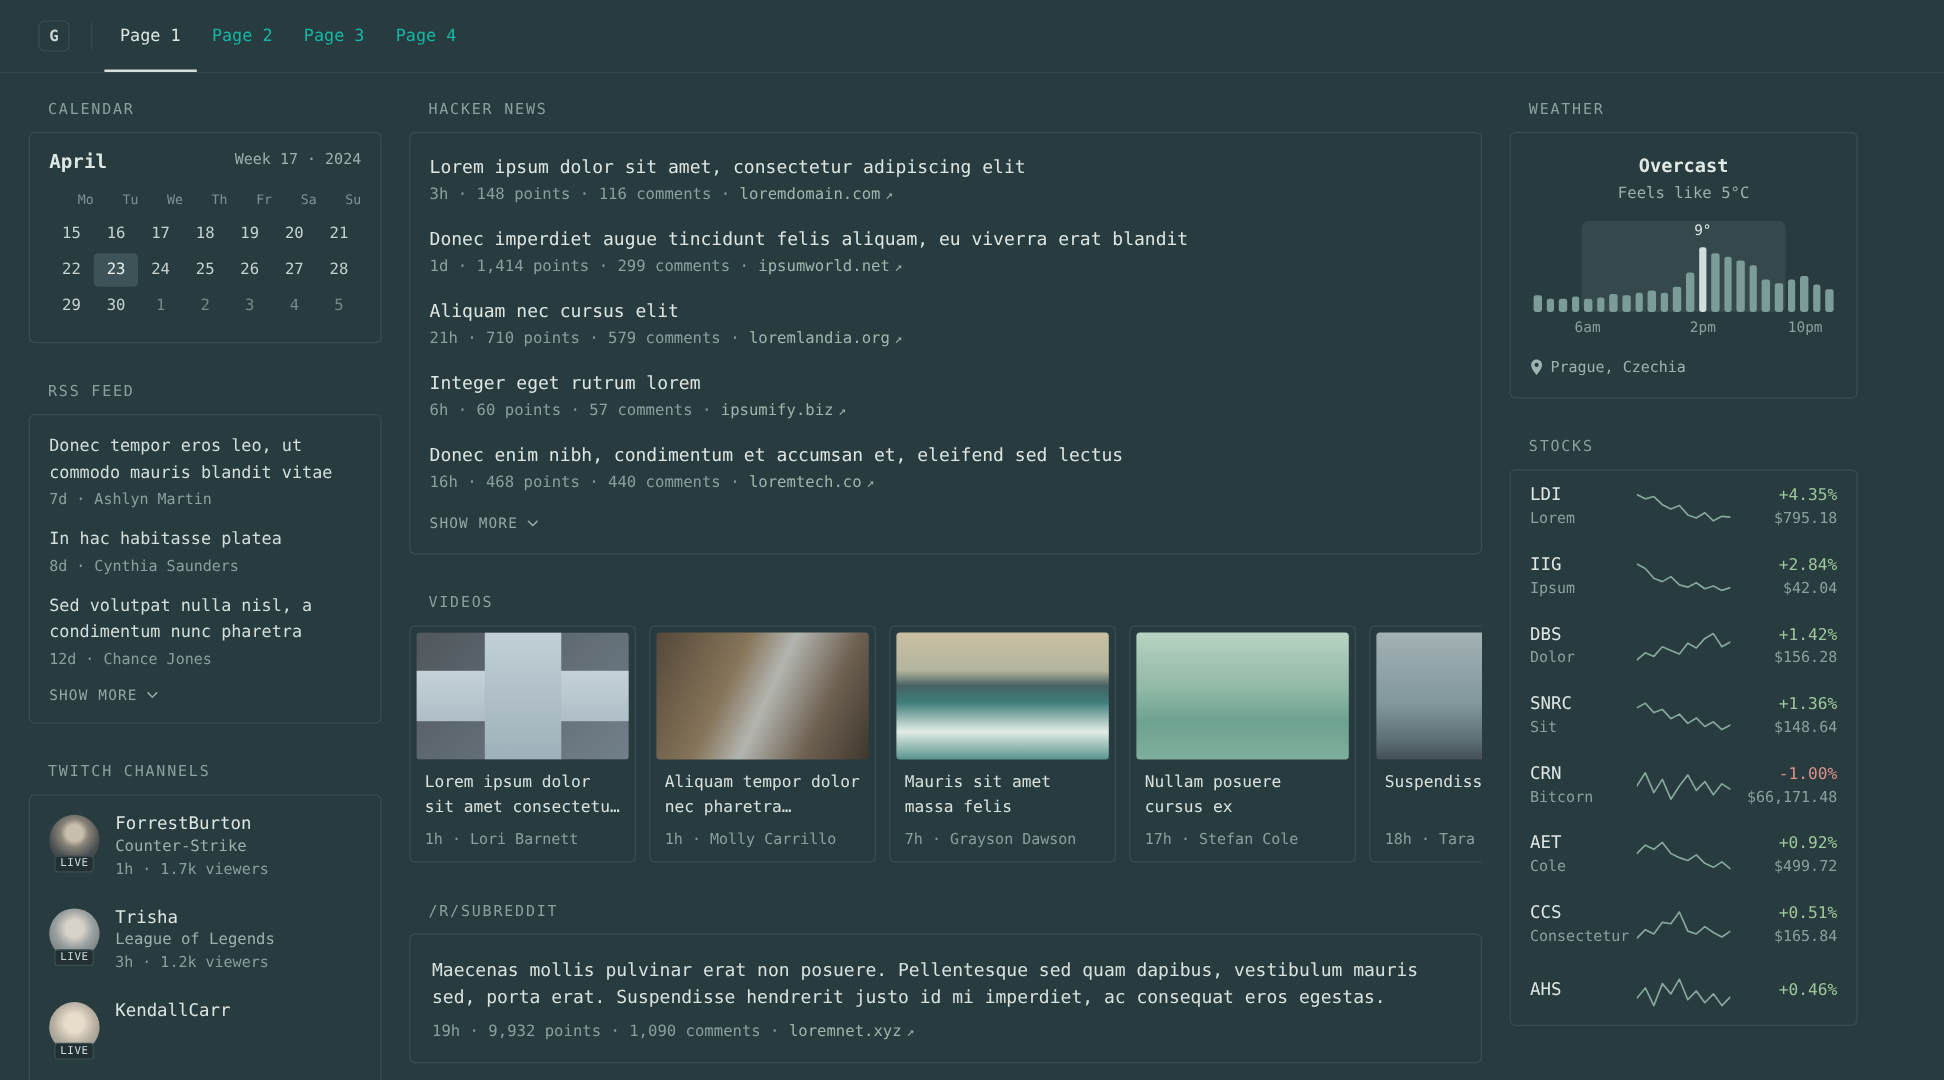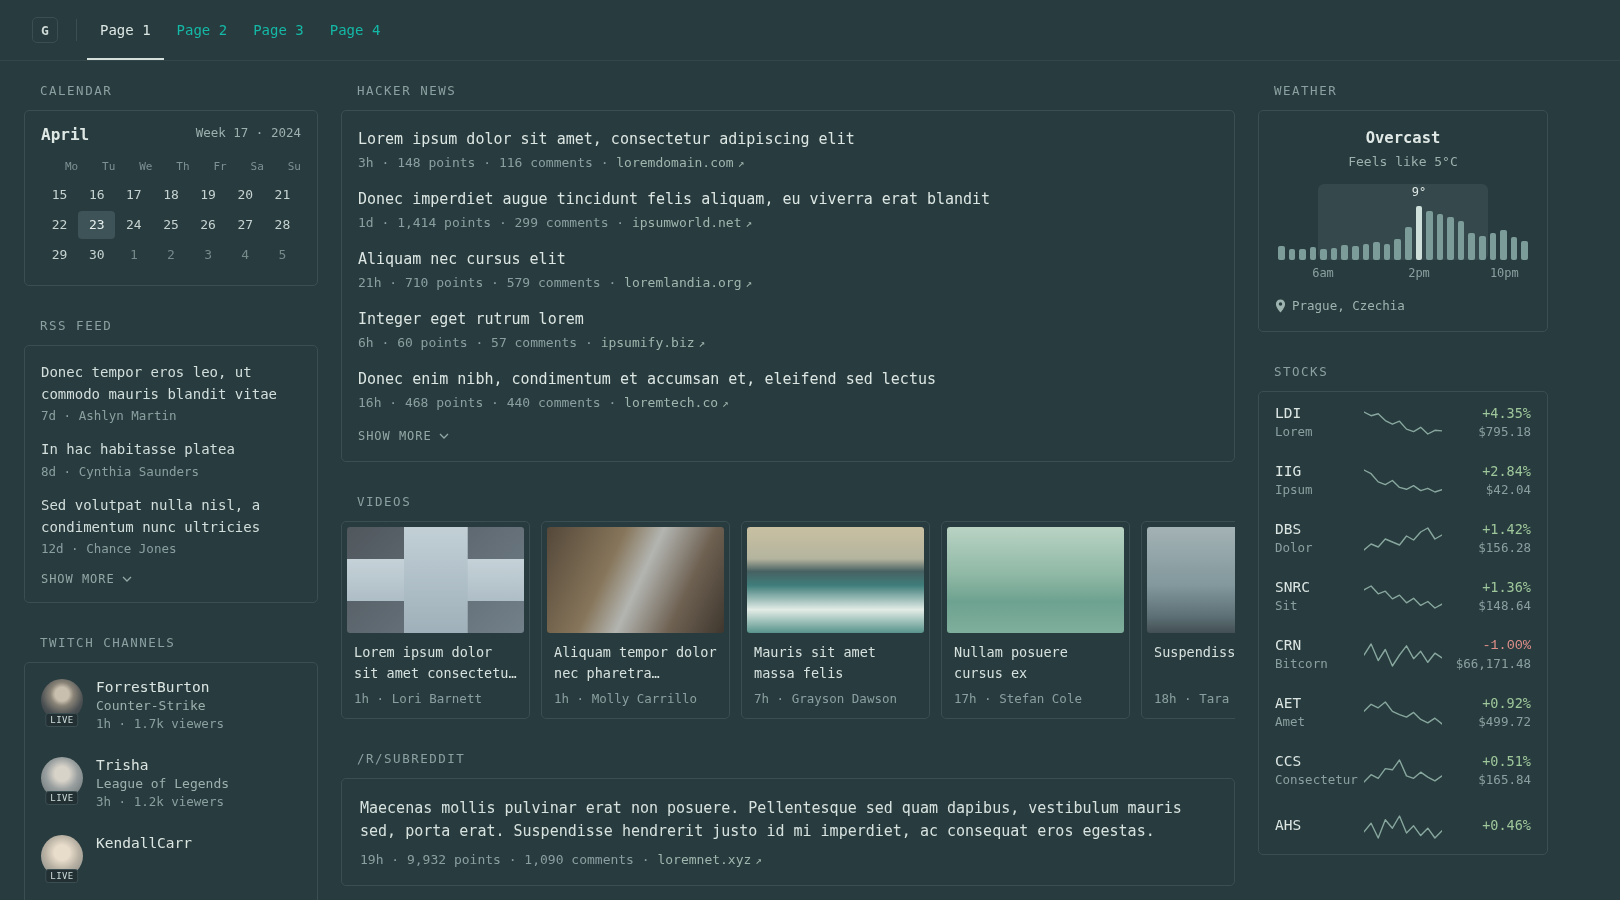--- a/index.html
+++ b/index.html
@@ -112,21 +112,21 @@
   .pin { width:11px; height:14px; flex-shrink:0; }
   
   .stocks-card { padding:1px 0; }
   .stock-row { display:flex; align-items:center; justify-content:space-between; padding:12px 16px; cursor:pointer; }
   .stock-left { width:88px; }
   .stock-sym { font-size:14.5px; color:#dce6e3; }
   .stock-name { font-size:12.5px; color:#8aa0a0; margin-top:3px; white-space:nowrap; }
   .stock-spark { width:78px; height:30px; flex-shrink:0; }
   .stock-right { text-align:right; min-width:88px; }
   .stock-change { font-size:13.5px; color:#9ec79b; }
-  .stock-row.neg .stock-change { color:#e0908a;font-family:Liberation Mono, monospace; }
+  .stock-row.neg .stock-change { color:#e0908a; }
   .stock-price { font-size:12.5px; color:#8aa0a0; margin-top:3px; }
 </style>
 </head>
 <body>
 
 <header class="topbar">
   <div class="logo">G</div>
   <div class="logo-divider"></div>
   <nav class="tabs">
 
@@ -205,21 +205,21 @@
               <div class="rss-title">Donec tempor eros leo, ut commodo mauris blandit vitae</div>
               <div class="rss-meta">7d · Ashlyn Martin</div>
             </article>
 
             <article class="rss-item">
               <div class="rss-title">In hac habitasse platea</div>
               <div class="rss-meta">8d · Cynthia Saunders</div>
             </article>
 
             <article class="rss-item">
-              <div class="rss-title">Sed volutpat nulla nisl, a condimentum nunc ultricies</div>
+              <div class="rss-title">Sed volutpat nulla nisl, a condimentum nunc pharetra</div>
               <div class="rss-meta">12d · Chance Jones</div>
             </article>
           </div>
         <div class="show-more">
           <span>SHOW MORE</span>
           <svg class="chev" viewBox="0 0 10 6">
               <polyline points="1,1 5,5 9,1" fill="none" stroke="currentColor" stroke-width="1.3"></polyline>
             </svg>
         </div>
       </div>
@@ -492,21 +492,21 @@
             </svg>
             <div class="stock-right">
               <div class="stock-change">-1.00%</div>
               <div class="stock-price">$66,171.48</div>
             </div>
           </div>
 
           <div class="stock-row">
             <div class="stock-left">
               <div class="stock-sym">AET</div>
-              <div class="stock-name">Amet</div>
+              <div class="stock-name">Cole</div>
             </div>
             <svg class="stock-spark" viewBox="0 0 78 30">
               <polyline points="0.0,14.3 7.1,7.3 14.2,10.8 21.3,5.0 28.4,14.3 35.5,17.7 42.5,20.1 49.6,15.4 56.7,22.4 63.8,25.8 70.9,21.2 78.0,27.0" fill="none" stroke="#87a79e" stroke-width="1.4" stroke-linejoin="round" stroke-linecap="round"></polyline>
             </svg>
             <div class="stock-right">
               <div class="stock-change">+0.92%</div>
               <div class="stock-price">$499.72</div>
             </div>
           </div>
 

